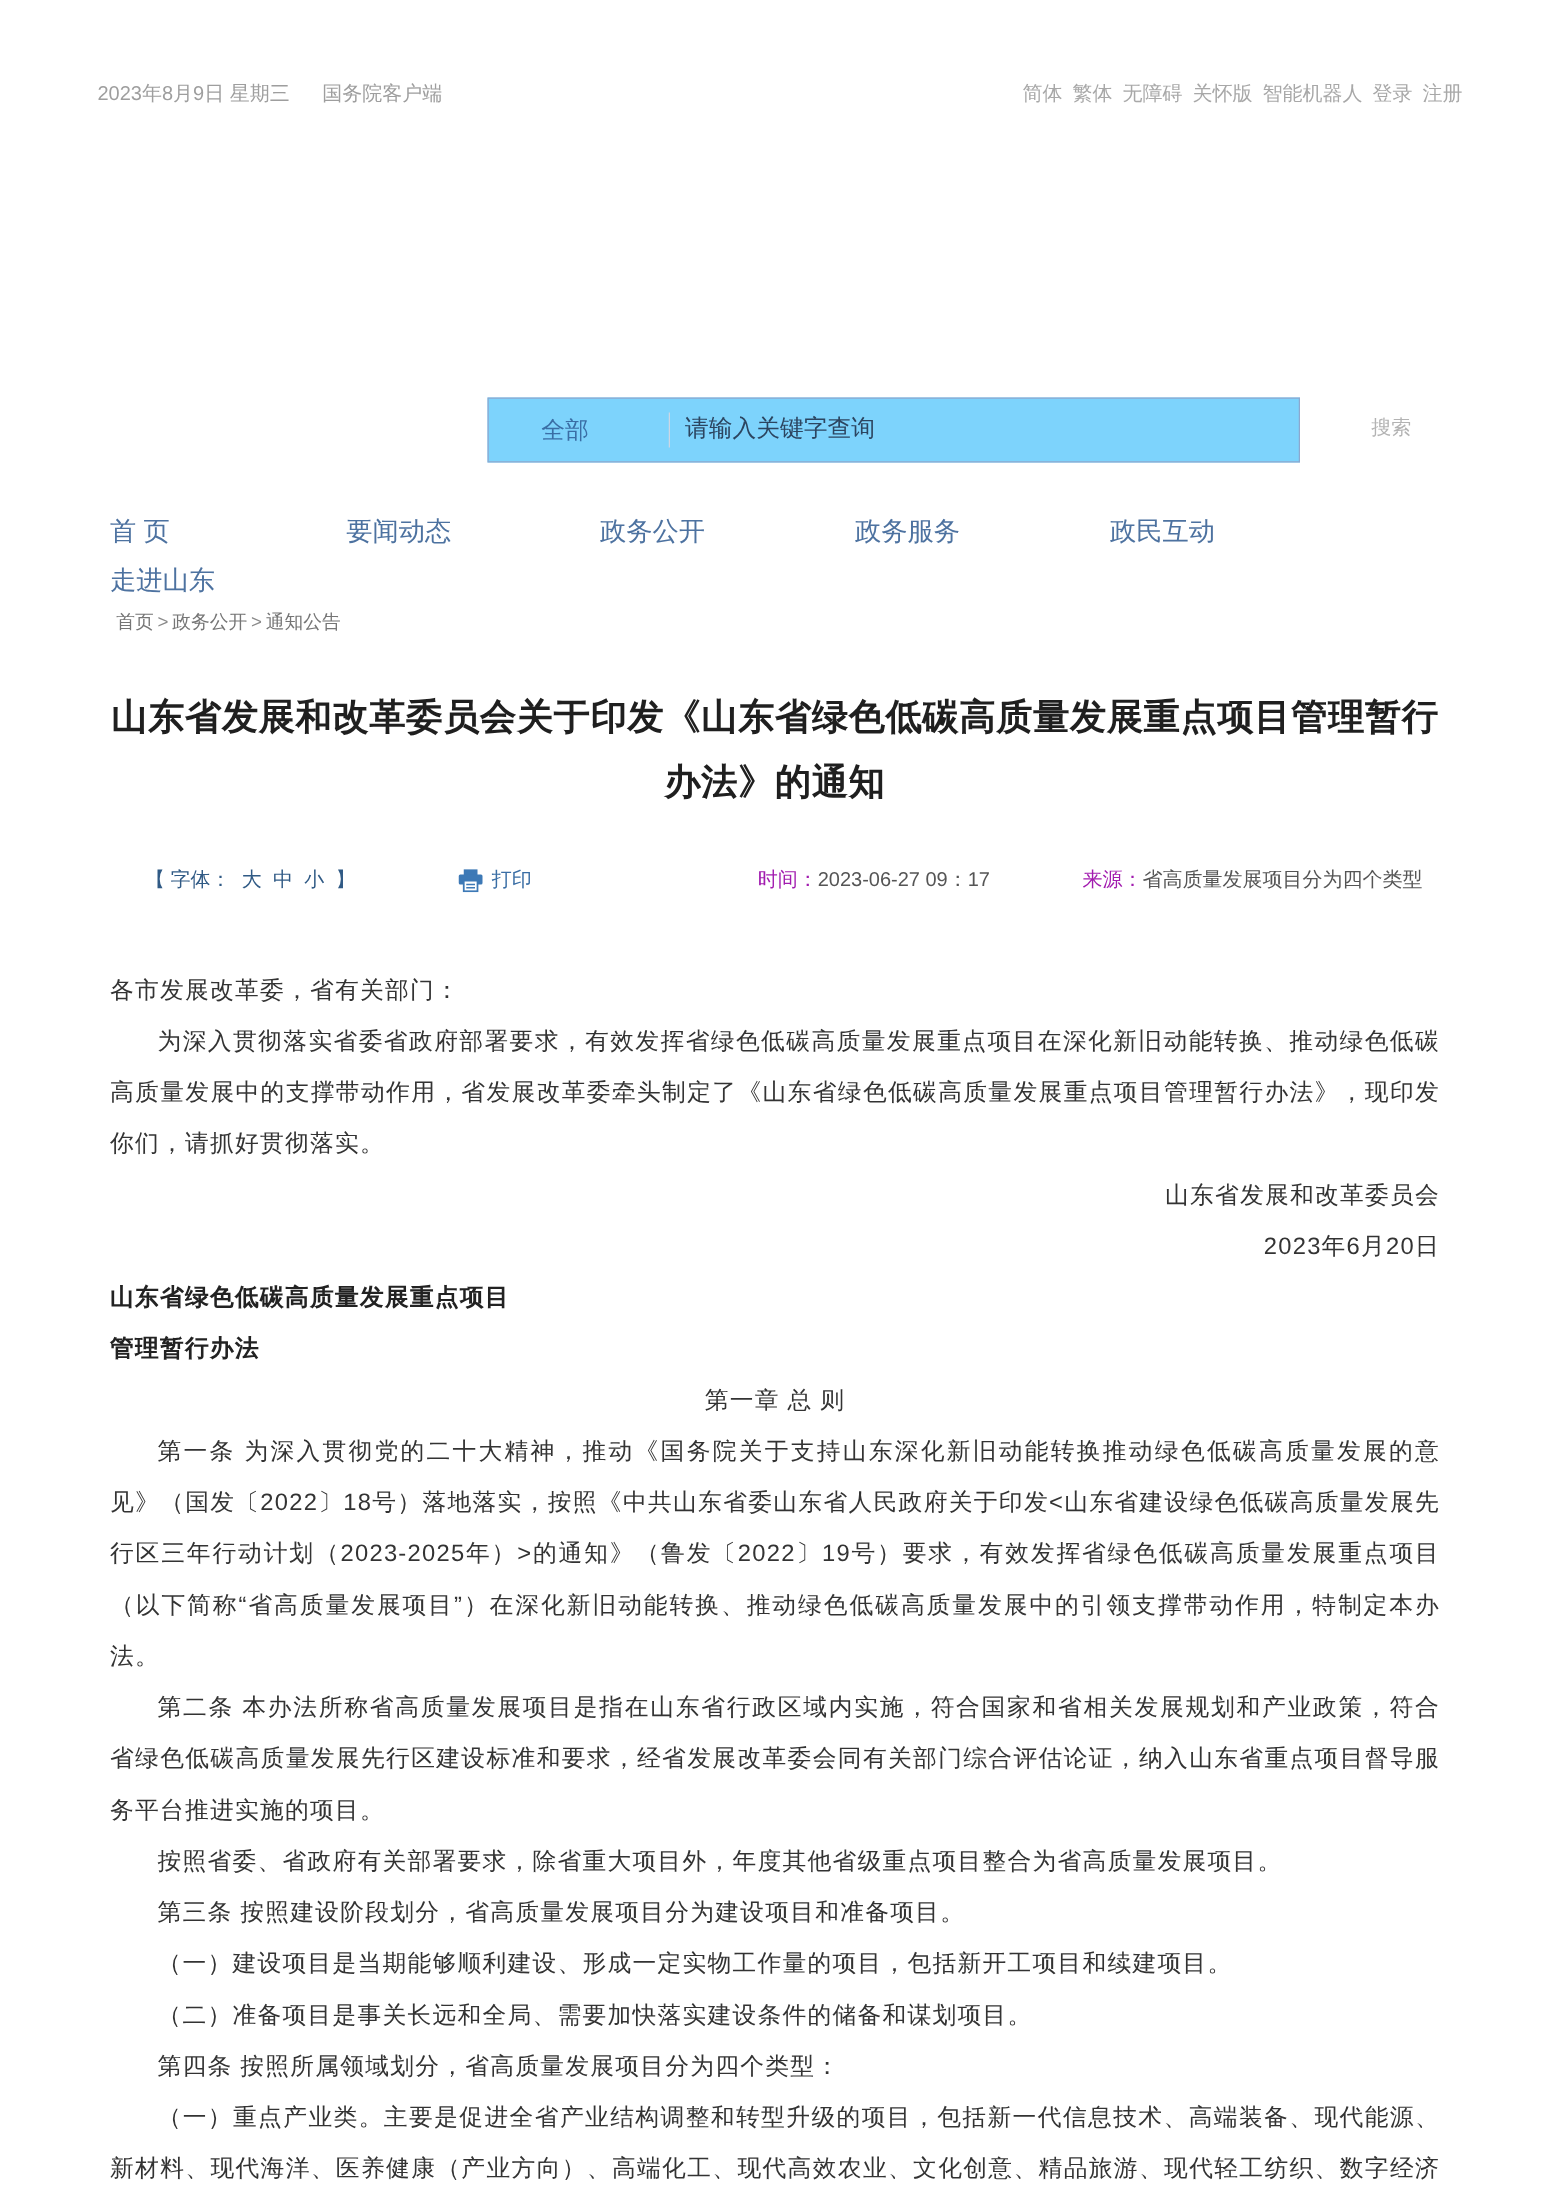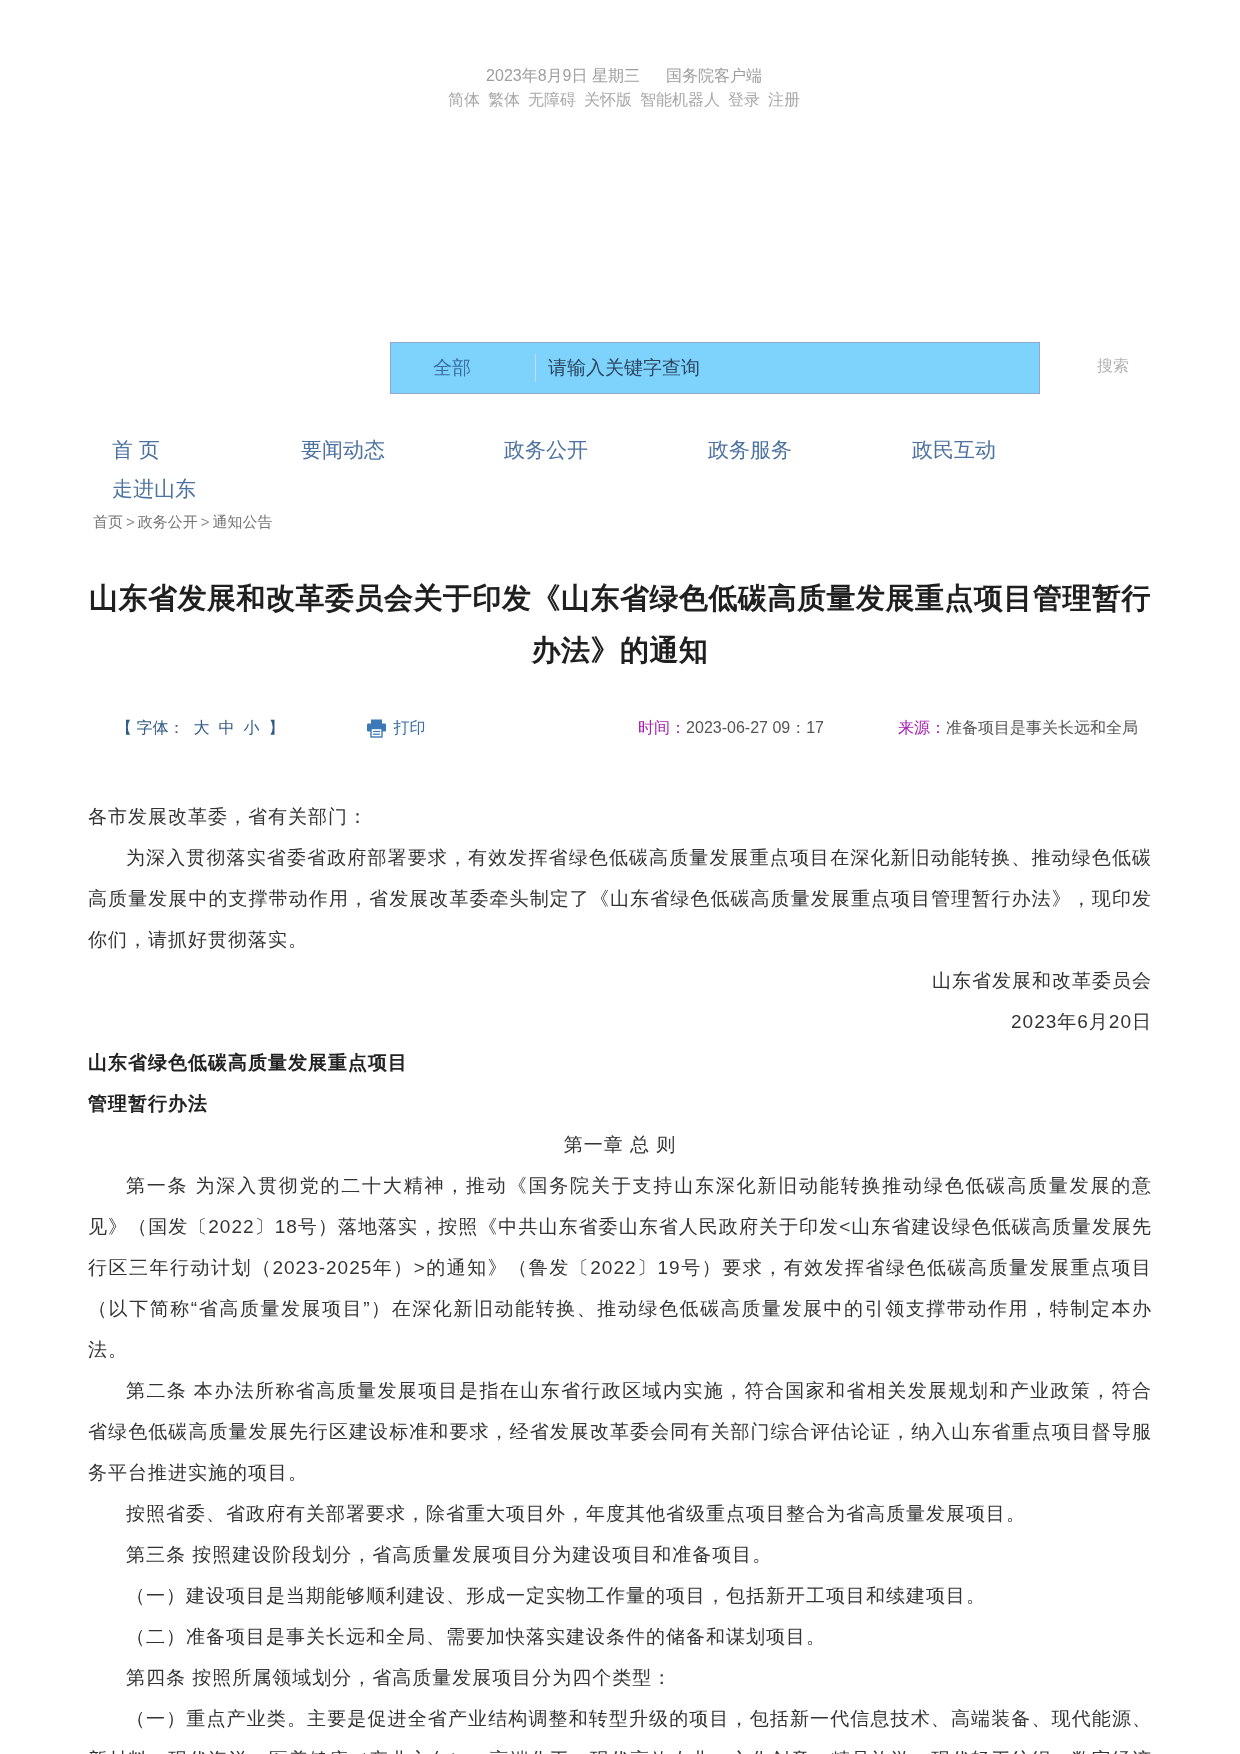--- a/index.html
+++ b/index.html
@@ -3,37 +3,37 @@
 <meta charset="utf-8">
 <style>
   * { box-sizing: border-box; }
   html,body { margin:0; padding:0; }
   body {
     width:1240px; height:1754px; background:#ffffff; overflow:hidden;
     font-family:"Liberation Sans","DejaVu Sans",sans-serif; color:#333;
   }
   
   .topbar { display:flex; justify-content:space-between; align-items:center;
-            padding:64px 70px 0 78px; font-size:16px; line-height:24px;flex-direction:column; }
+            padding:64px 70px 0 78px; font-size:16px; line-height:24px; }
   .topbar-left { color:#9e9e9e; display:flex; gap:26px; }
   .topbar-right { color:#a8a8a8; display:flex; gap:8px; }
   .topbar-right .toplink { cursor:pointer; }
   
   .search-row { position:relative; height:52px; margin-top:230px; }
   .search-box { position:absolute; left:390px; top:0; width:650px; height:52px;
                 border:1px solid #8ca8cf; background:#7dd3fc; display:flex; align-items:center; }
   .search-cat { margin-left:42px; color:#3a6ea5; font-size:19px; cursor:pointer; white-space:nowrap; }
   .search-divider { width:1px; height:28px; background:#ccd6e4; margin-left:64px; }
   .search-input { flex:1; margin-left:10px; border:none; outline:none; font-size:19px;
                   color:#2c4560; background:transparent;
                   font-family:"Liberation Sans","DejaVu Sans",sans-serif; }
   .search-input::placeholder { color:#2c4560; opacity:1; }
   .search-label { position:absolute; left:1097px; top:14px; font-size:16px; color:#b3b3b3; cursor:pointer; }
   
-  .nav { margin-top:36px; padding-left:112px; }
+  .nav { margin-top:36px; padding-left:88px; }
   .nav-row1 { display:grid; grid-template-columns:189px 203px 204px 204px auto; }
   .nav-row2 { display:block; }
   .nav-item { font-size:21px; line-height:39px; color:#4d72a0; cursor:pointer; white-space:nowrap; }
   
   .breadcrumb { margin:4px 0 0 93px; font-size:15px; line-height:20px; color:#757575; }
   .breadcrumb .crumb { cursor:pointer; }
   .breadcrumb .sep { margin:0 3px; color:#8a8a8a; }
   
   .article { width:1064px; margin:0 auto; }
   .title { margin-top:40px; text-align:center; font-size:29px; font-weight:bold;
@@ -116,21 +116,21 @@
         <rect x="5" y="9.5" width="11" height="8.5" fill="#ffffff" stroke="#3d79b6" stroke-width="1.4"></rect>
         <line x1="7" y1="12.5" x2="14" y2="12.5" stroke="#3d79b6" stroke-width="1.2"></line>
         <line x1="7" y1="15.2" x2="14" y2="15.2" stroke="#3d79b6" stroke-width="1.2"></line>
       </svg>
       <span>打印</span>
     </span>
     <span class="meta-time">
       <span class="meta-label">时间：</span><span>2023-06-27 09：17</span>
     </span>
     <span class="meta-source">
-      <span class="meta-label">来源：</span><span>准备项目是事关长远和全局</span>
+      <span class="meta-label">来源：</span><span>省高质量发展项目分为四个类型</span>
     </span>
   </div>
 
   <div class="body">
       <p class=" plain">各市发展改革委，省有关部门：</p>
       <p class=" indent">为深入贯彻落实省委省政府部署要求，有效发挥省绿色低碳高质量发展重点项目在深化新旧动能转换、推动绿色低碳高质量发展中的支撑带动作用，省发展改革委牵头制定了《山东省绿色低碳高质量发展重点项目管理暂行办法》，现印发你们，请抓好贯彻落实。</p>
       <p class=" right">山东省发展和改革委员会</p>
       <p class=" right">2023年6月20日</p>
       <p class=" center-bold">山东省绿色低碳高质量发展重点项目</p>
       <p class=" center-bold">管理暂行办法</p>

